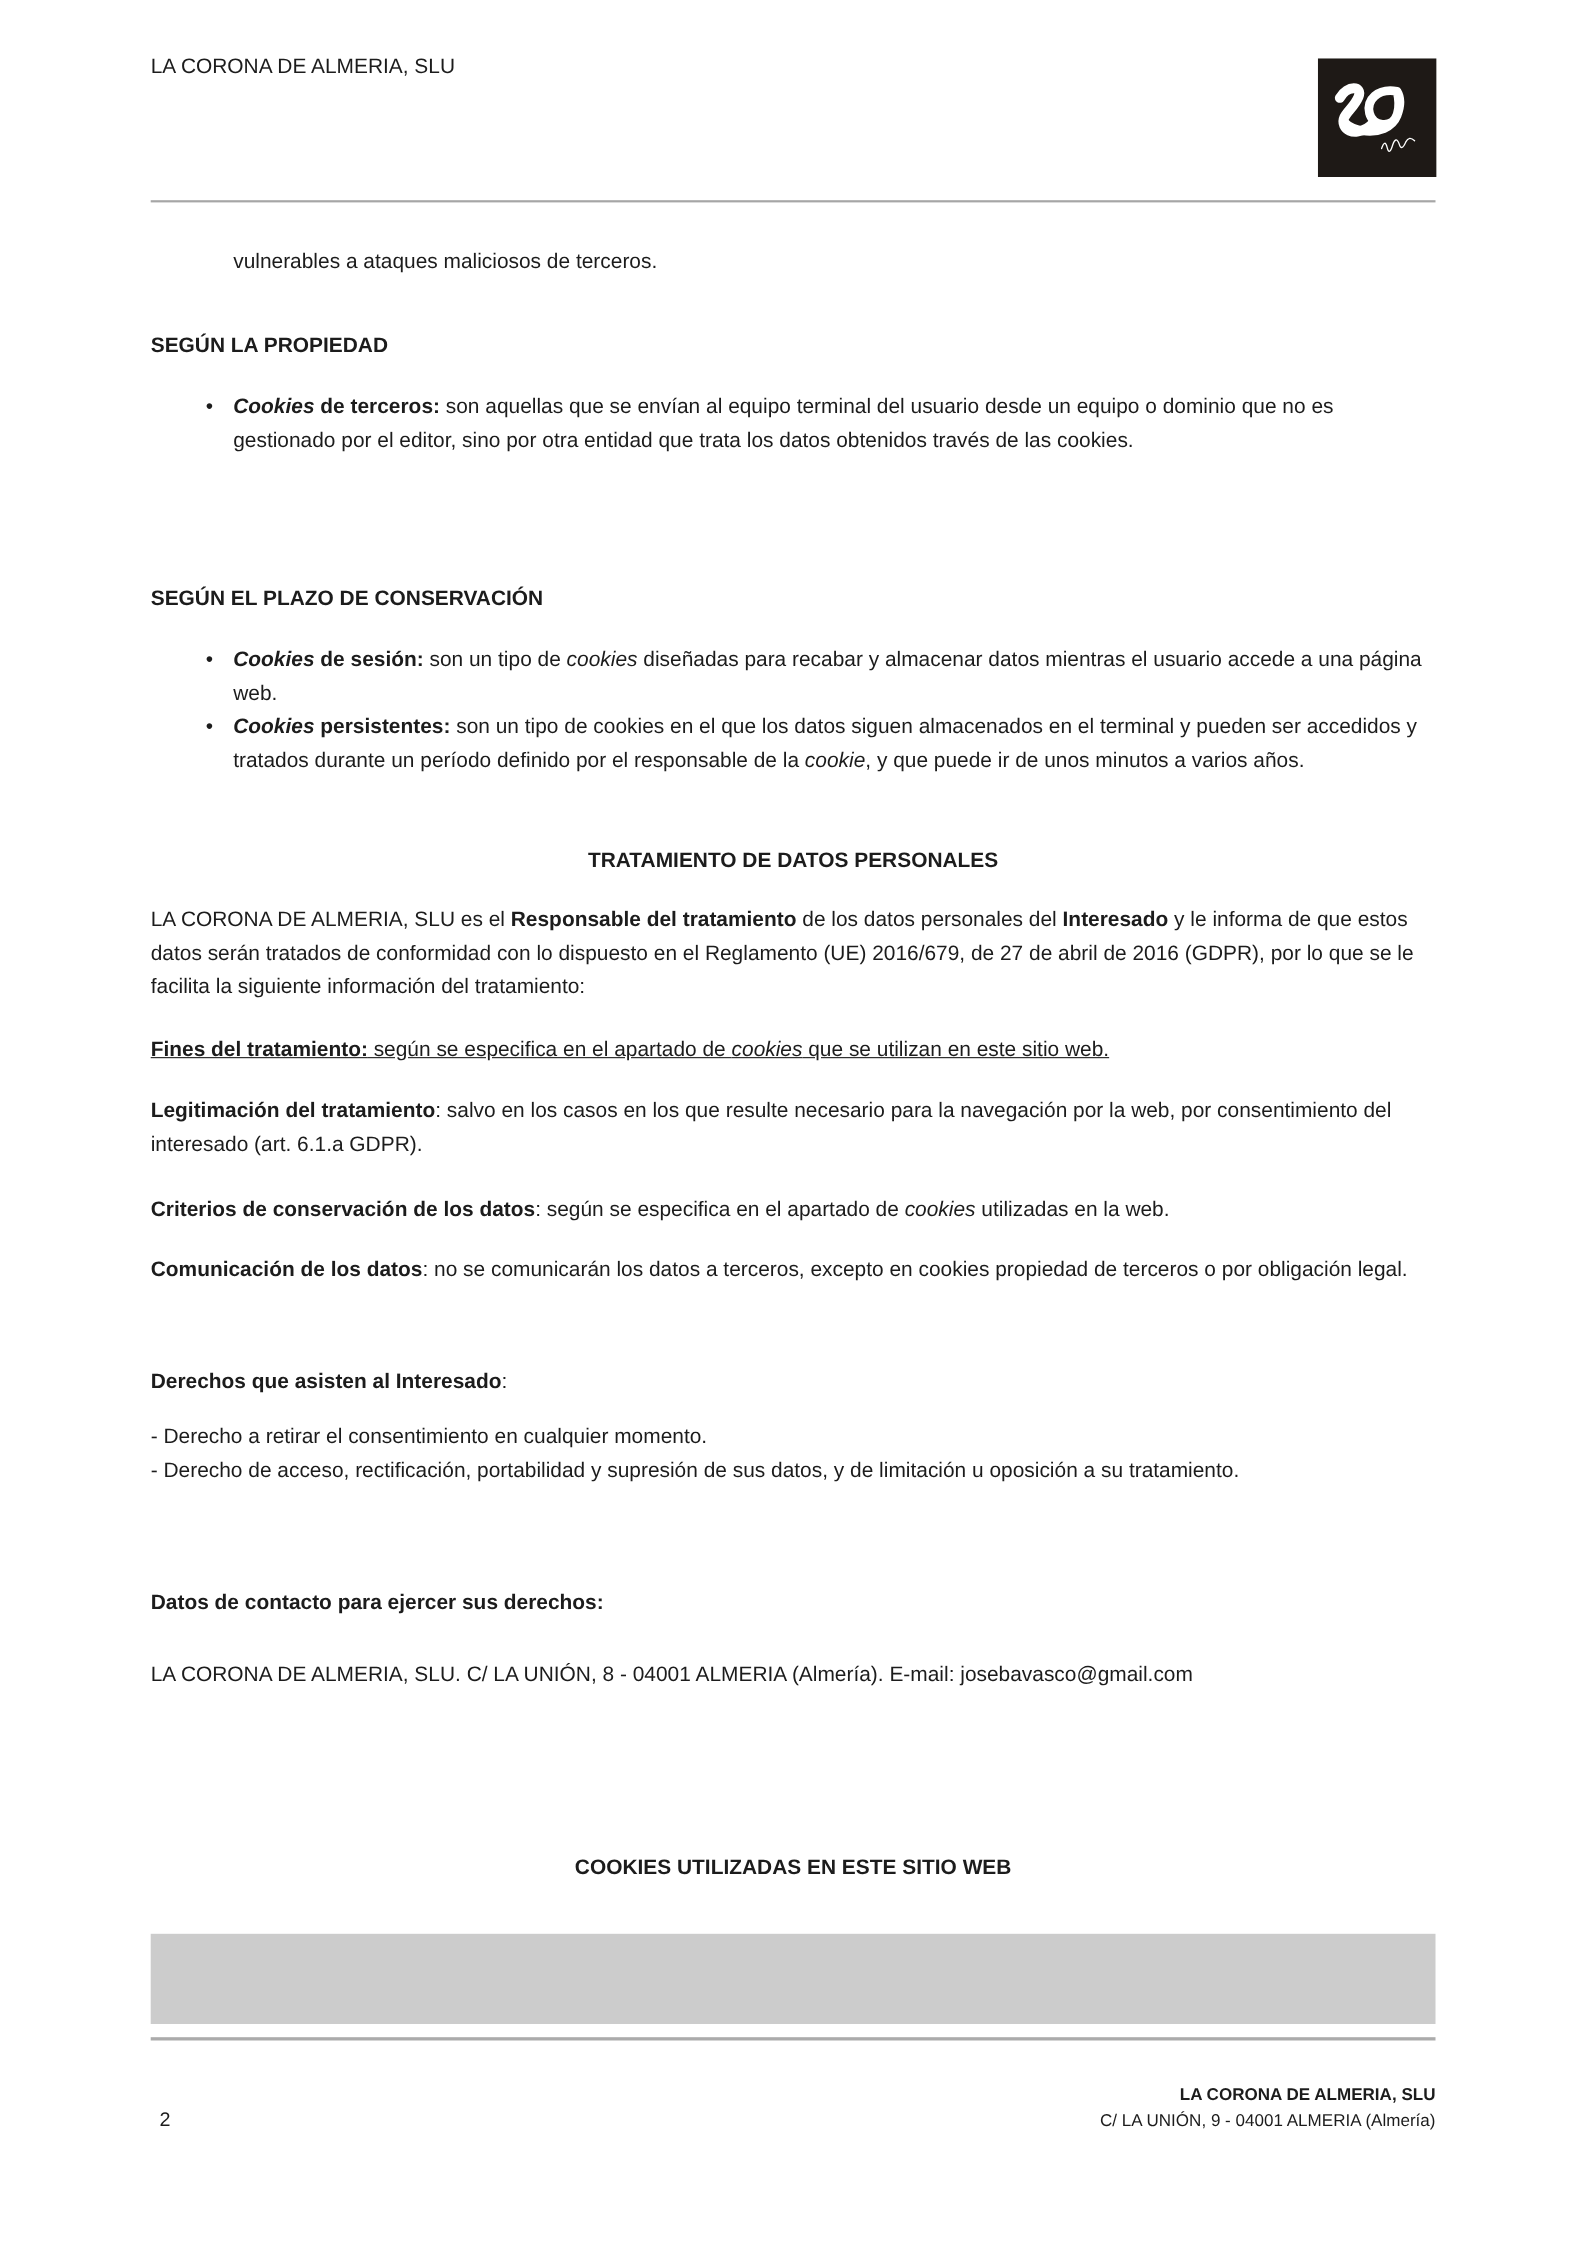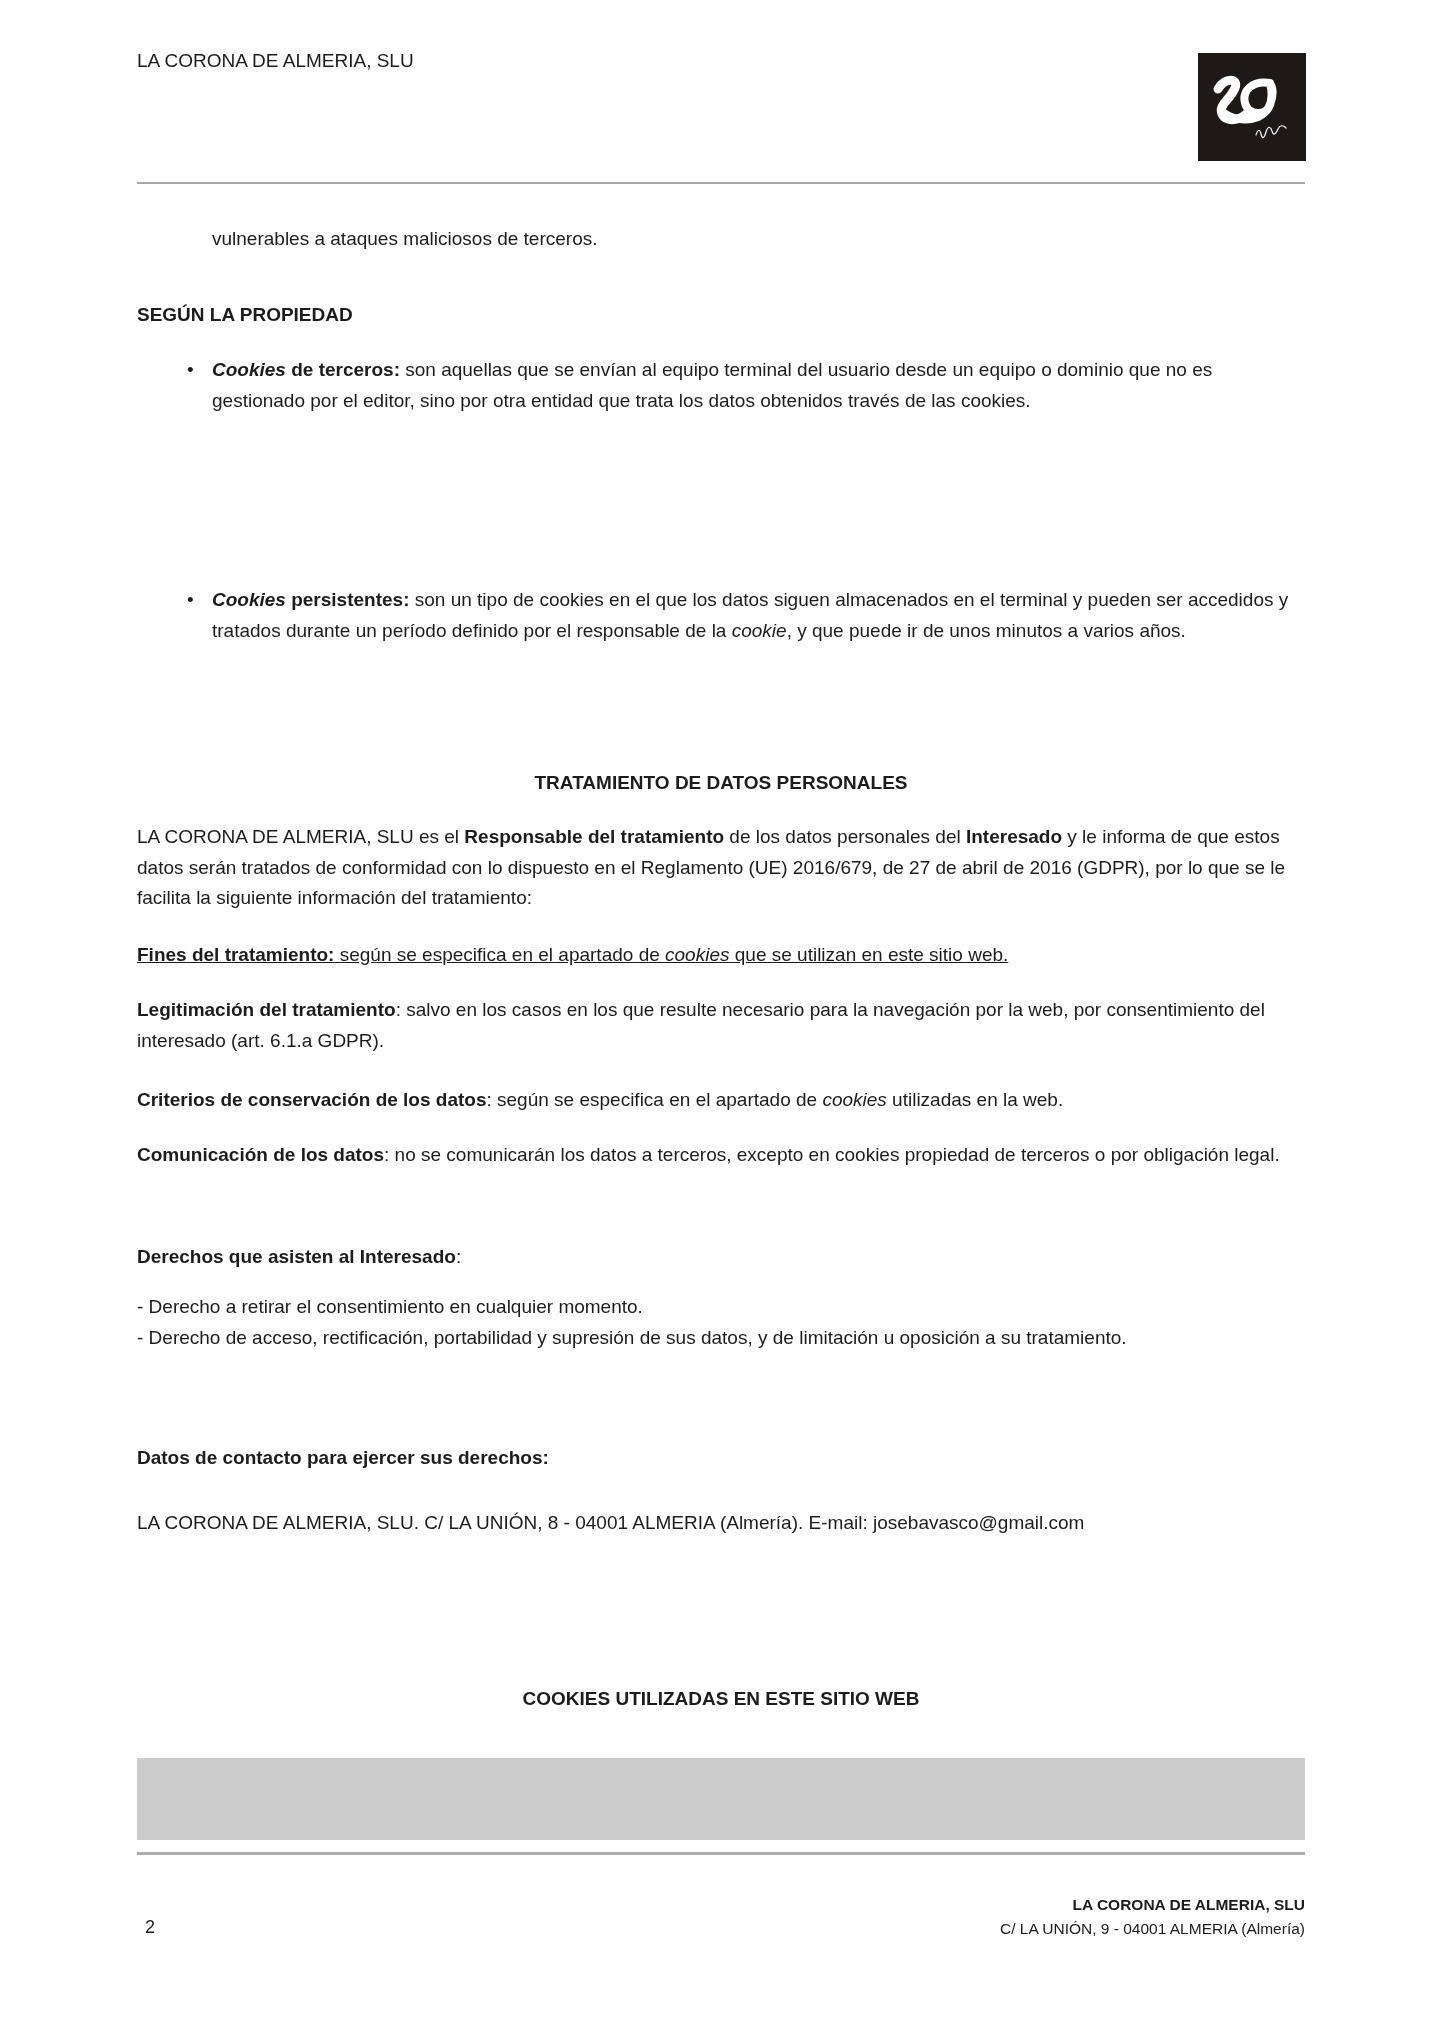--- a/index.html
+++ b/index.html
@@ -48,22 +48,26 @@
   <div class="abs cx indent" style="top:224px;">vulnerables a ataques maliciosos de terceros.</div>
 
   <div class="abs cx heading" style="top:300px;">SEGÚN LA PROPIEDAD</div>
 
   <ul class="abs cx bullets" style="top:355px;">
     <li>
       <span class="bi">Cookies</span><span class="b"> de terceros:</span><span> son aquellas que se envían al equipo terminal del usuario desde un equipo o dominio que no es gestionado por el editor, sino por otra entidad que trata los datos obtenidos través de las cookies.</span>
     </li>
   </ul>
 
+  <div class="abs cx heading" style="top:530px;">SEGÚN EL PLAZO DE CONSERVACIÓN</div>
 
   <ul class="abs cx bullets" style="top:585px;">
+    <li>
+      <span class="bi">Cookies</span><span class="b"> de sesión:</span><span> son un tipo de </span><span class="i">cookies</span><span> diseñadas para recabar y almacenar datos mientras el usuario accede a una página web.</span>
+    </li>
     <li>
       <span class="bi">Cookies</span><span class="b"> persistentes:</span><span> son un tipo de cookies en el que los datos siguen almacenados en el terminal y pueden ser accedidos y tratados durante un período definido por el responsable de la </span><span class="i">cookie</span><span>, y que puede ir de unos minutos a varios años.</span>
     </li>
   </ul>
 
   <div class="abs cx heading center" style="top:768px;">TRATAMIENTO DE DATOS PERSONALES</div>
 
   <div class="abs cx" style="top:822px;">
     <span>LA CORONA DE ALMERIA, SLU es el </span><span class="b">Responsable del tratamiento</span><span> de los datos personales del </span><span class="b">Interesado</span><span> y le informa de que estos datos serán tratados de conformidad con lo dispuesto en el Reglamento (UE) 2016/679, de 27 de abril de 2016 (GDPR), por lo que se le facilita la siguiente información del tratamiento:</span>
   </div>

